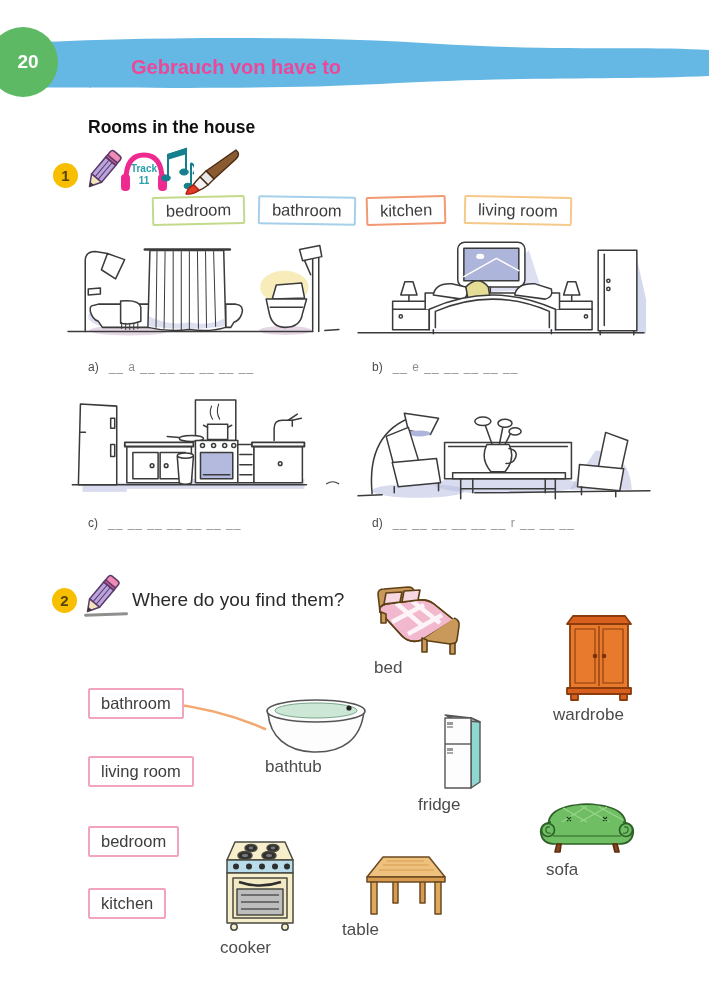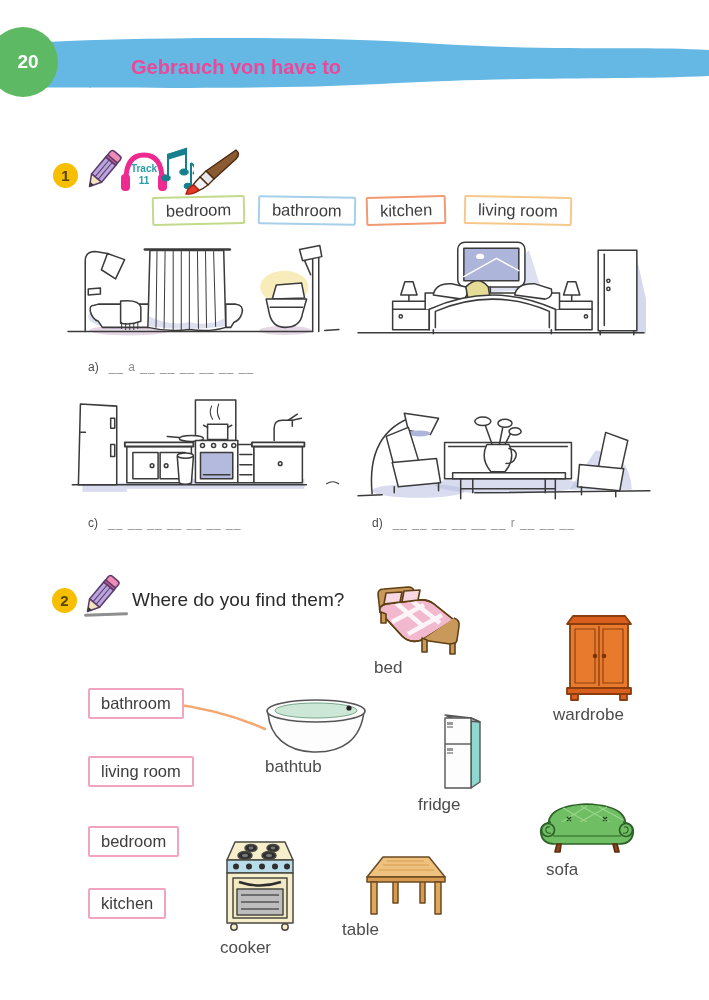--- a/index.html
+++ b/index.html
@@ -42,20 +42,21 @@
 <div id="page">
 
   <svg class="abs" style="left:0;top:36px" width="709" height="64" viewBox="0 0 709 64">
     <path d="M0,8 C150,0 320,0 440,8 C560,15 650,10 709,14 L709,40 C620,44 520,40 380,48 C240,55 90,50 0,52 Z" fill="#66b8e4"></path>
   </svg>
 
   <div class="abs" id="page-number-circle">
     <span>20</span>
   </div>
   <div class="abs" id="header-title">Gebrauch von have to</div>
+  <div class="abs" id="section-title">Rooms in the house</div>
 
   <div class="abs ex-badge" style="left:53px;top:163px">
     <span>1</span>
   </div>
 
   <svg class="abs" style="left:84px;top:147px" width="40" height="46" viewBox="0 0 40 46">
     <g transform="rotate(40 20 23)" stroke="#5a3a6a" stroke-width="1.5" stroke-linejoin="round">
       <rect x="13" y="2" width="13" height="8" rx="3" fill="#f08bb5"></rect>
       <rect x="13" y="9" width="13" height="3" fill="#c45a92"></rect>
       <rect x="13" y="12" width="13" height="22" fill="#b9a4dc"></rect>
@@ -168,20 +169,23 @@
         <circle cx="248" cy="44" r="1.6"></circle>
           <circle cx="248" cy="52" r="1.6"></circle>
         <path d="M240,93 L240,97 M273,93 L273,97"></path>
       </g>
     </g>
   </svg>
 
   <div class="abs answer-line" style="left:88px;top:360px">
     <span class="ans-prefix">a)</span><span class="ans-pattern">__ a __ __ __ __ __ __</span>
   </div>
+  <div class="abs answer-line" style="left:372px;top:360px">
+    <span class="ans-prefix">b)</span><span class="ans-pattern">__ e __ __ __ __ __</span>
+  </div>
 
   <svg class="abs" style="left:64px;top:392px" width="278" height="113" viewBox="0 0 275 112">
     <g stroke="#3b3b3b" stroke-width="1.5" fill="none" stroke-linecap="round" stroke-linejoin="round">
       <rect x="18" y="90" width="44" height="9" fill="#b3bade" opacity=".5" stroke="none"></rect>
       <rect x="62" y="86" width="176" height="10" fill="#b3bade" opacity=".5" stroke="none"></rect>
       <rect x="170" y="56" width="18" height="30" fill="#b3bade" opacity=".6" stroke="none"></rect>
       <path d="M8,92 L240,92"></path>
       <path d="M260,91 Q266,87 272,91" stroke-width="1.1"></path>
       <g>
         <path d="M14,92 L16,12 L52,14 L52,92 Z" fill="#fff"></path>

